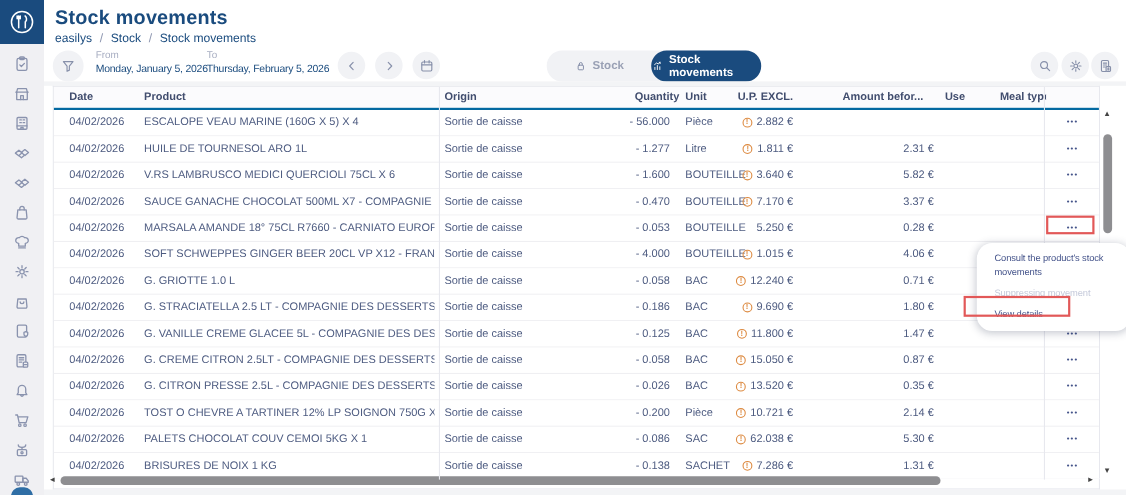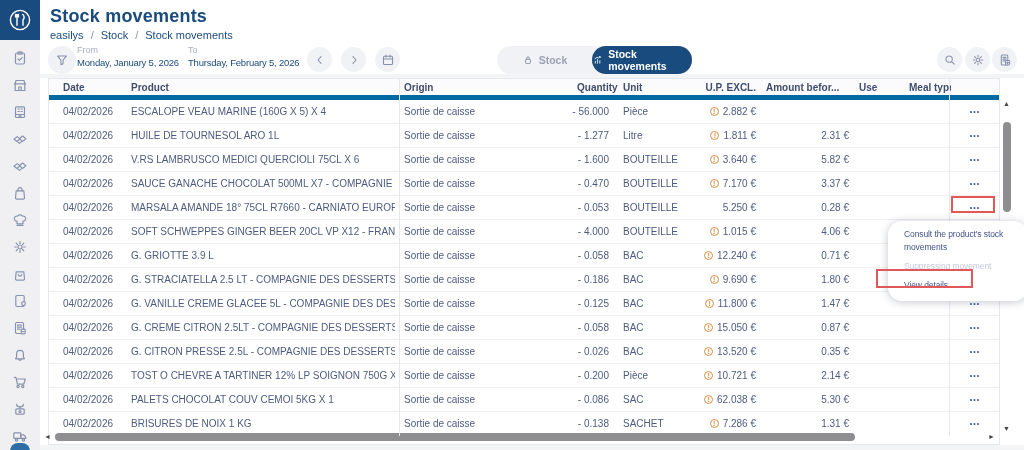--- a/index.html
+++ b/index.html
@@ -24,50 +24,50 @@
 
   
   .circle-btn { position:absolute; border-radius:50%; background:#f1f2f5; display:flex; align-items:center; justify-content:center; border:none; cursor:pointer; }
   .cb28 { width:28px; height:28px; }
   .cb25 { width:25px; height:25px; }
   .tico { width:14px; height:14px; }
   .tico * { stroke:#8790aa; fill:none; stroke-width:1.2; stroke-linecap:round; stroke-linejoin:round; }
   .tico .msk { fill:#f1f2f5; }
   .filter-btn { left:48px; top:46px; }
   .dgroup { position:absolute; top:45px; }
-  .from-group { left:77px; } .to-group { left:188px; }
+  .from-group { left:87px; } .to-group { left:188px; }
   .dlabel { font-size:9px; color:#a8aec2; }
   .dvalue { font-size:9.5px; font-weight:400; color:#1a4b7e; letter-spacing:-.2px; margin-top:2px; cursor:pointer; }
   .nav-prev { left:307px; top:47px; } .nav-next { left:341px; top:47px; } .cal-btn { left:375px; top:47px; }
 
   
   .toggle { position:absolute; left:497px; top:46px; width:195px; height:28px; background:#f1f2f5; border-radius:15px; display:flex; align-items:center; }
   .seg { height:28px; display:flex; align-items:center; justify-content:center; gap:5px; font-size:10.5px; cursor:pointer; }
   .seg-stock { width:95px; color:#9aa1b5; font-weight:600; }
   .seg-active { width:100px; background:#1a4b7e; border-radius:15px; color:#fff; font-weight:700; }
   .seg-active .tico * { stroke:#fff; }
   .search-btn { left:937px; top:47px; } .settings-btn { left:965px; top:47px; } .export-btn { left:992px; top:47px; }
 
   
   .strip-top { position:absolute; left:40px; top:74px; width:984px; height:4px; background:#f3f4f6; }
   .strip-bottom { position:absolute; left:40px; top:445px; width:984px; height:5px; background:#f3f4f6; }
 
   
   .table { position:absolute; left:48px; top:78px; width:952px; height:357px; background:#fff; border:1px solid #e7e8ee; border-bottom:none; }
-  .thead { position:relative; height:21px; background:#fbfbfd; border-bottom:5px solid #0369a1; }
+  .thead { position:relative; height:21px; background:#fbfbfd; border-bottom:2px solid #0369a1; }
   .thead .cell { font-weight:700; color:#414d6e; }
   .trow { position:relative; height:24px; background:#fff; border-bottom:1px solid #efeff2; }
   .cell { position:absolute; top:0; height:100%; display:flex; align-items:center; font-size:10px; color:#4d5b80; white-space:nowrap; overflow:hidden; }
   .c-date { left:14px; width:62px; }
   .c-product { left:82px; width:264px; }
   .c-origin { left:355px; width:148px; }
   .c-qty { left:498px; width:62px; justify-content:flex-end; }
   .h-qty { left:528px; width:62px; justify-content:flex-start; }
   .c-unit { left:574px; width:72px; }
-  .c-up { left:628px; width:79px; justify-content:flex-end; gap:4px; }
+  .c-up { left:593px; width:79px; justify-content:flex-end; gap:4px; }
   .c-amt { left:716px; width:84px; justify-content:flex-end; }
   .h-amt { left:717px; width:84px; justify-content:flex-start; }
   .c-use { left:810px; width:42px; }
   .c-meal { left:860px; width:42px; }
   .c-act { left:901px; width:50px; justify-content:center; }
   .vline { position:absolute; top:0; width:1px; height:357px; background:#e7e8ee; z-index:2; }
   .vl1 { left:350px; } .vl2 { left:900px; }
   .warn { width:9px; height:9px; border:1px solid #dd8b42; border-radius:50%; color:#dd8b42; font-size:7px; font-weight:700; display:flex; align-items:center; justify-content:center; line-height:1; flex:0 0 auto; }
   .warn.hidden { visibility:hidden; }
   .dots { border:none; background:transparent; color:#45548a; font-size:7px; letter-spacing:1px; cursor:pointer; line-height:1; padding:4px 2px; }
@@ -405,21 +405,21 @@
     </div>
     <div class="cell c-amt">4.06 €</div>
     <div class="cell c-use"></div>
     <div class="cell c-meal"></div>
     <div class="cell c-act">
       <button class="dots">•••</button>
     </div>
   </div>
         <div class="trow">
     <div class="cell c-date">04/02/2026</div>
-    <div class="cell c-product">G. GRIOTTE 3.9 L</div>
+    <div class="cell c-product">G. GRIOTTE 1.0 L</div>
     <div class="cell c-origin">Sortie de caisse</div>
     <div class="cell c-qty">- 0.058</div>
     <div class="cell c-unit">BAC</div>
     <div class="cell c-up">
       <span class="warn">!</span>
       <span>12.240 €</span>
     </div>
     <div class="cell c-amt">0.71 €</div>
     <div class="cell c-use"></div>
     <div class="cell c-meal"></div>

